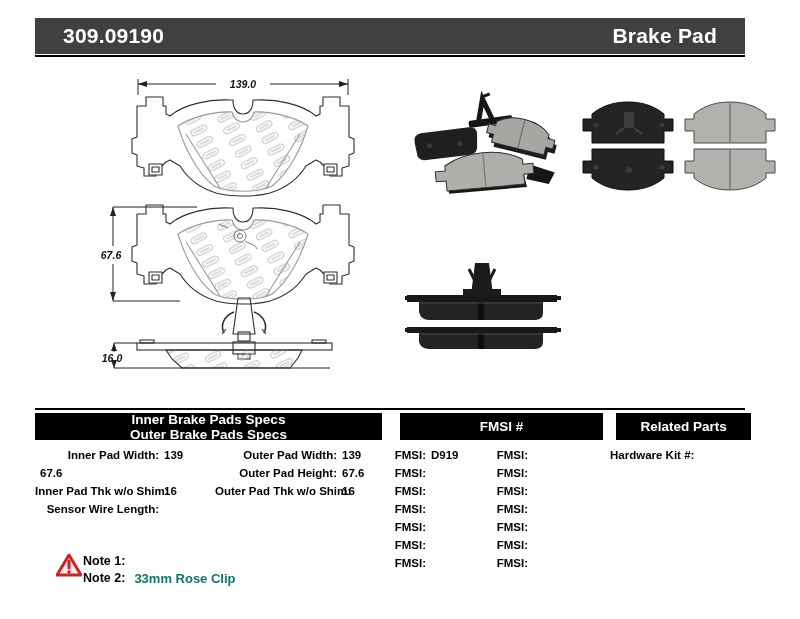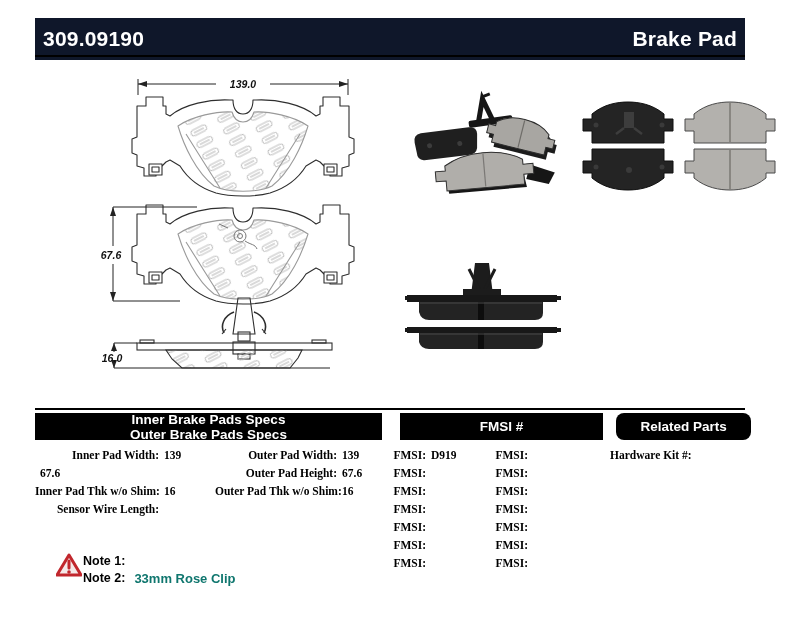--- a/index.html
+++ b/index.html
@@ -1,39 +1,39 @@
 <!DOCTYPE html>
 <html><head>
 <meta charset="utf-8">
 <style>
   html,body{margin:0;padding:0;}
   body{width:800px;height:619px;background:#ffffff;font-family:"Liberation Sans",sans-serif;position:relative;overflow:hidden;color:#000;}
 
   
-  .titlebar{position:absolute;left:35px;top:18px;width:710px;height:42px;background:#0f172a;color:#fff;
-            display:flex;align-items:center;justify-content:space-between;padding:0 8px;box-sizing:border-box;
+  .titlebar{position:absolute;left:35px;top:18px;width:710px;height:36px;background:#404040;color:#fff;
+            display:flex;align-items:center;justify-content:space-between;padding:0 28px;box-sizing:border-box;
             font-weight:bold;font-size:21px;letter-spacing:.2px;}
   .titlebar-rule{position:absolute;left:35px;top:55px;width:710px;height:2px;background:#000;}
 
   
   .abs{position:absolute;}
   svg text{font-family:"Liberation Sans",sans-serif;}
   .dim-label{font-size:10.5px;font-weight:bold;font-style:italic;fill:#111;}
 
   
   .spec-table{position:absolute;left:35px;top:408px;width:716px;}
   .table-rule{height:2px;background:#000;width:710px;}
   .thead{display:flex;margin-top:3px;}
   .hbox{background:#000;color:#fff;font-weight:bold;font-size:13.5px;height:27px;display:flex;align-items:center;justify-content:center;flex-direction:column;}
   .hbox.specs{width:350px;}
   .hbox.specs span{flex:1;text-align:center;}
   .hbox.fmsi{width:205px;margin-left:18px;}
-  .hbox.related{width:136px;margin-left:13px;border-radius:8px;}
+  .hbox.related{width:136px;margin-left:13px;}
   .tbody{position:relative;font-size:11.5px;font-weight:bold;}
-  .col{position:absolute;top:6px;font-family:Liberation Serif, serif;}
+  .col{position:absolute;top:6px;}
   .row{height:18px;line-height:18px;display:flex;white-space:pre;}
   .row .lbl{display:inline-block;text-align:right;}
   .row .val{margin-left:5px;}
   .col.inner{left:0;}   .col.inner .lbl{width:124px;}
   .col.outer{left:180px;} .col.outer .lbl{width:122px;}
   .col.fmsi1{left:358px;} .col.fmsi1 .lbl{width:33px;}
   .col.fmsi2{left:460px;} .col.fmsi2 .lbl{width:33px;}
   .col.related{left:575px;} .col.related .lbl{text-align:right;width:auto;}
 
   

